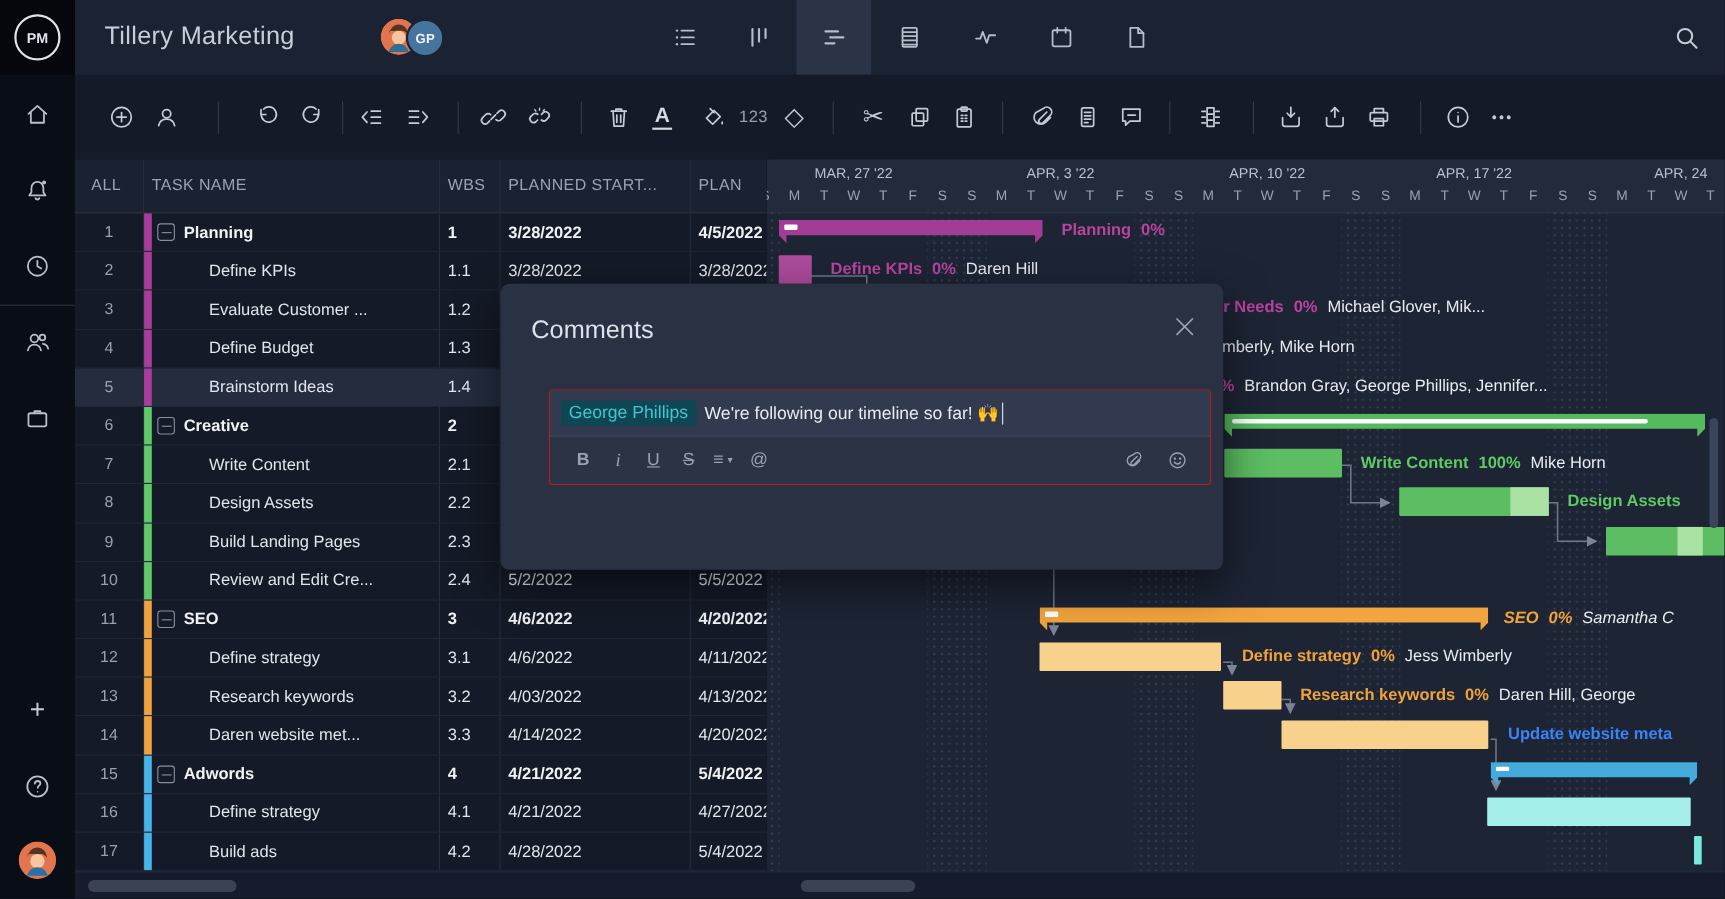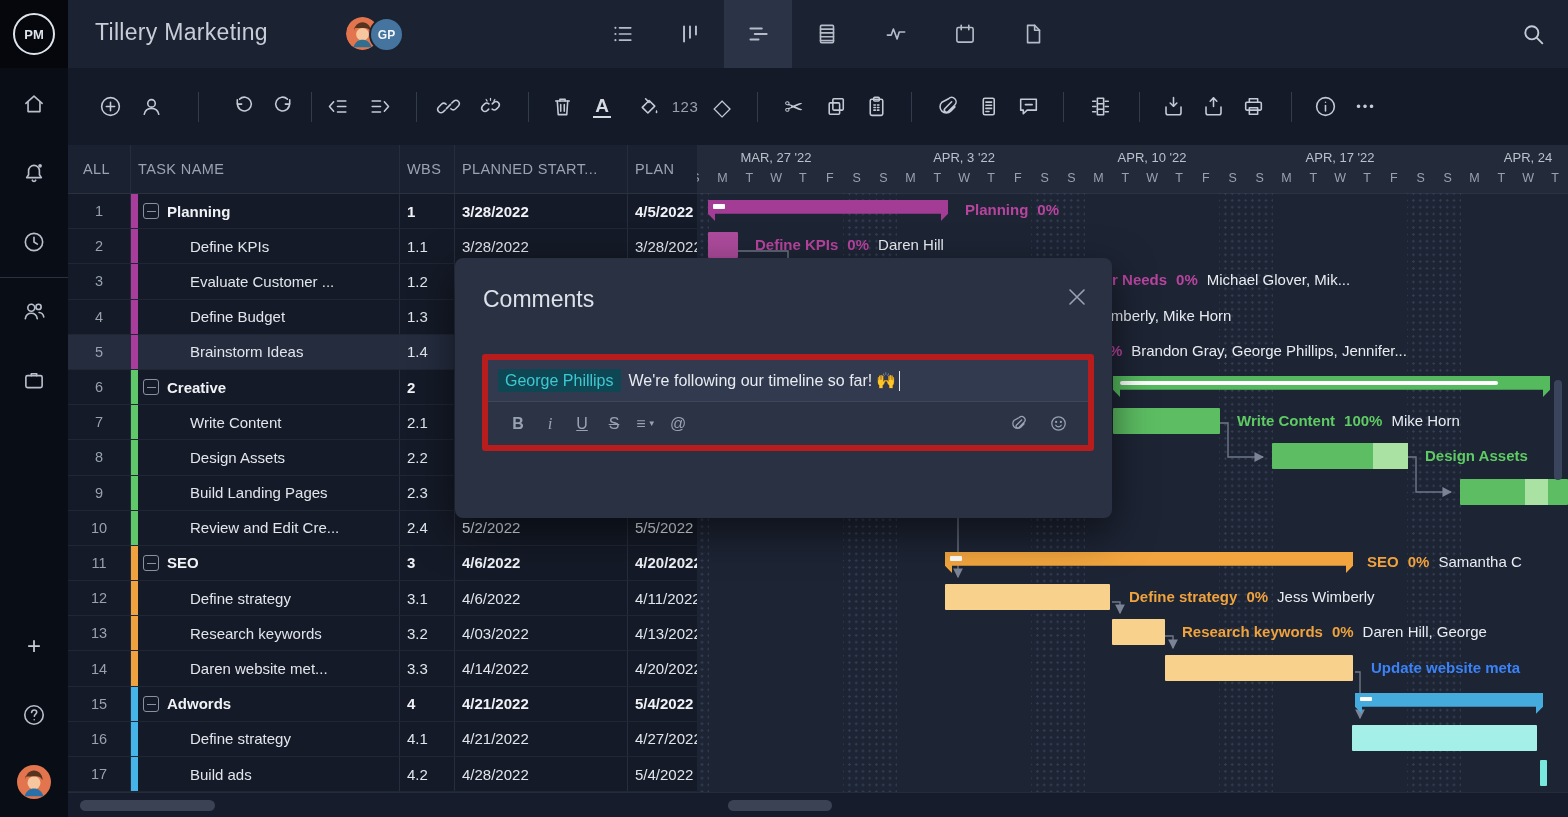--- a/index.html
+++ b/index.html
@@ -70,21 +70,21 @@
   .g-label .asg{color:#e9ecf1;font-weight:400;margin-left:9px;}
   .g-label .pct{margin-left:9px;}
   .vscroll{position:absolute;right:6px;top:235px;width:8px;height:100px;border-radius:4px;background:#3a445c;z-index:6;}
   
   .bottom-strip{position:absolute;left:68px;top:792px;width:1500px;height:25px;background:#161c2b;border-top:1px solid #242b3a;}
   .hthumb{position:absolute;top:7px;height:11px;border-radius:6px;background:#3a4254;}
   
   .modal{position:absolute;left:455px;top:258px;width:657px;height:260px;background:#293143;border-radius:8px;box-shadow:0 14px 40px rgba(0,0,0,.55);z-index:10;}
   .m-title{position:absolute;left:28px;top:28px;font-size:23px;color:#dde1e9;}
   .m-close{position:absolute;right:26px;top:30px;width:18px;height:18px;color:#99a2b2;cursor:pointer;}
-  .m-box{position:absolute;left:27px;top:96px;width:600px;border:6px solid #b91c1c;border-radius:3px;background:#2b3345;}
+  .m-box{position:absolute;left:44px;top:96px;width:600px;border:1px solid #b91c1c;border-radius:3px;background:#2b3345;}
   .m-input{height:41px;display:flex;align-items:center;padding:0 10px;border-bottom:1px solid #3e4759;background:#313a4f;font-size:16px;overflow:hidden;white-space:nowrap;}
   .mention{background:#0f4653;color:#3ec8d2;padding:2.5px 7px;border-radius:2px;}
   .m-msg{color:#e8ebf0;margin-left:8px;}
   .caret{display:inline-block;width:1.5px;height:20px;background:#e8ebf0;margin-left:2px;vertical-align:middle;}
   .m-tools{height:43px;display:flex;align-items:center;padding:0 14px;color:#99a2b4;}
   .m-tool{width:32px;font-size:16px;display:flex;align-items:center;justify-content:center;}
   .m-tool.b{font-weight:700;}
   .m-tool.i{font-style:italic;font-family:"Liberation Serif",serif;font-size:17px;}
   .m-tool.u{text-decoration:underline;}
   .m-tool.s{text-decoration:line-through;}
@@ -642,21 +642,21 @@
           <div class="light" style="left: 101px; width: 35px; background: rgb(169, 226, 162);"></div>
         </div>
         <div class="g-label" style="left: 728px; top: 254.4px; color: rgb(94, 203, 99);"><b>Design Assets</b></div>
         <div class="bar task" style="left: 763px; top: 285.6px; width: 108px; background: rgb(92, 189, 98);">
           <div class="light" style="left: 65px; width: 23px; background: rgb(169, 226, 162);"></div>
         </div>
         <div class="bar summary" style="left: 248px; top: 359px; width: 408px;">
           <div class="sum-shape" style="background: rgb(242, 165, 62);"></div>
           <div class="sum-dash"></div>
         </div>
-        <div class="g-label" style="left: 670px; top: 360px; color: rgb(240, 162, 60);"><b>SEO</b><b class="pct">0%</b><span class="asg">Samantha C</span></div>
+        <div class="g-label" style="left: 670px; top: 360px; color: rgb(240, 162, 60); font-style: italic;"><b>SEO</b><b class="pct">0%</b><span class="asg">Samantha C</span></div>
         <div class="bar task" style="left: 248px; top: 391.2px; width: 165px; background: rgb(248, 209, 140);"></div>
         <div class="g-label" style="left: 432px; top: 395.2px; color: rgb(240, 162, 60);"><b>Define strategy</b><b class="pct">0%</b><span class="asg">Jess Wimberly</span></div>
         <div class="bar task" style="left: 415px; top: 426.4px; width: 53px; background: rgb(248, 209, 140);"></div>
         <div class="g-label" style="left: 485px; top: 430.4px; color: rgb(240, 162, 60);"><b>Research keywords</b><b class="pct">0%</b><span class="asg">Daren Hill, George</span></div>
         <div class="bar task" style="left: 468px; top: 461.6px; width: 188px; background: rgb(248, 209, 140);"></div>
         <div class="g-label" style="left: 674px; top: 465.6px; color: #3b82f6;"><b>Update website meta</b></div>
         <div class="bar summary" style="left: 658px; top: 499.8px; width: 188px;">
           <div class="sum-shape" style="background: rgb(69, 171, 220);"></div>
           <div class="sum-dash"></div>
         </div>

